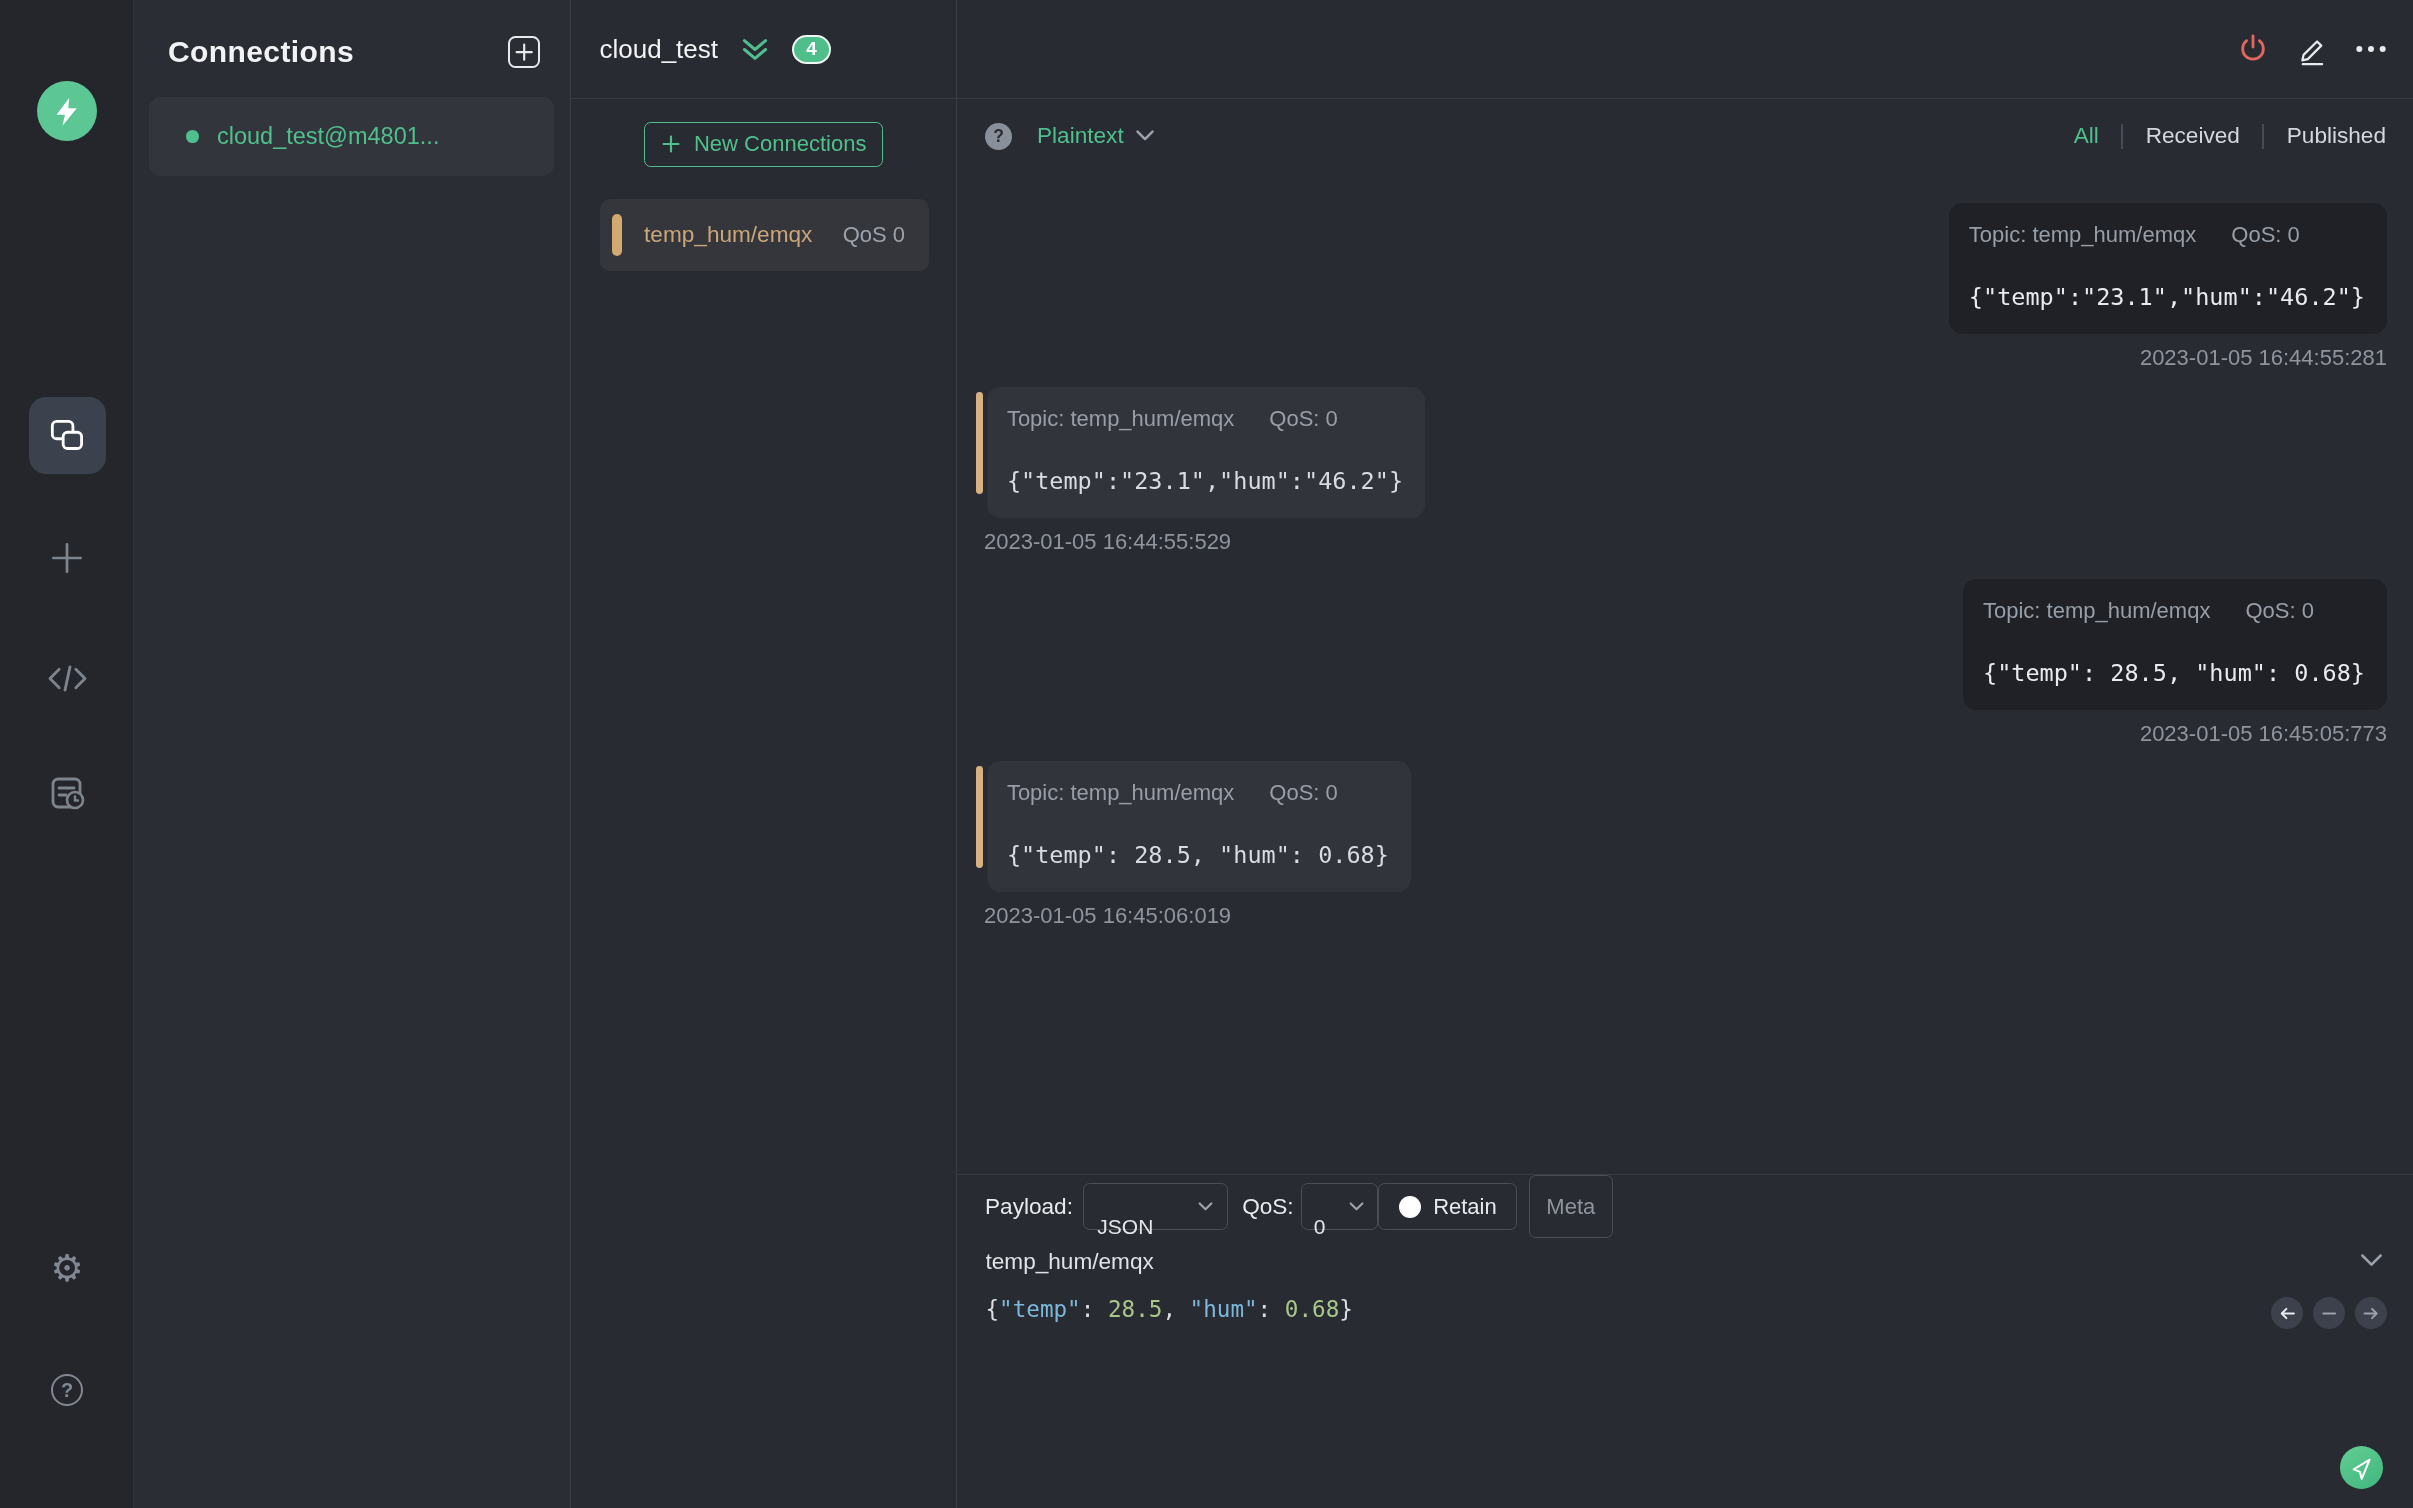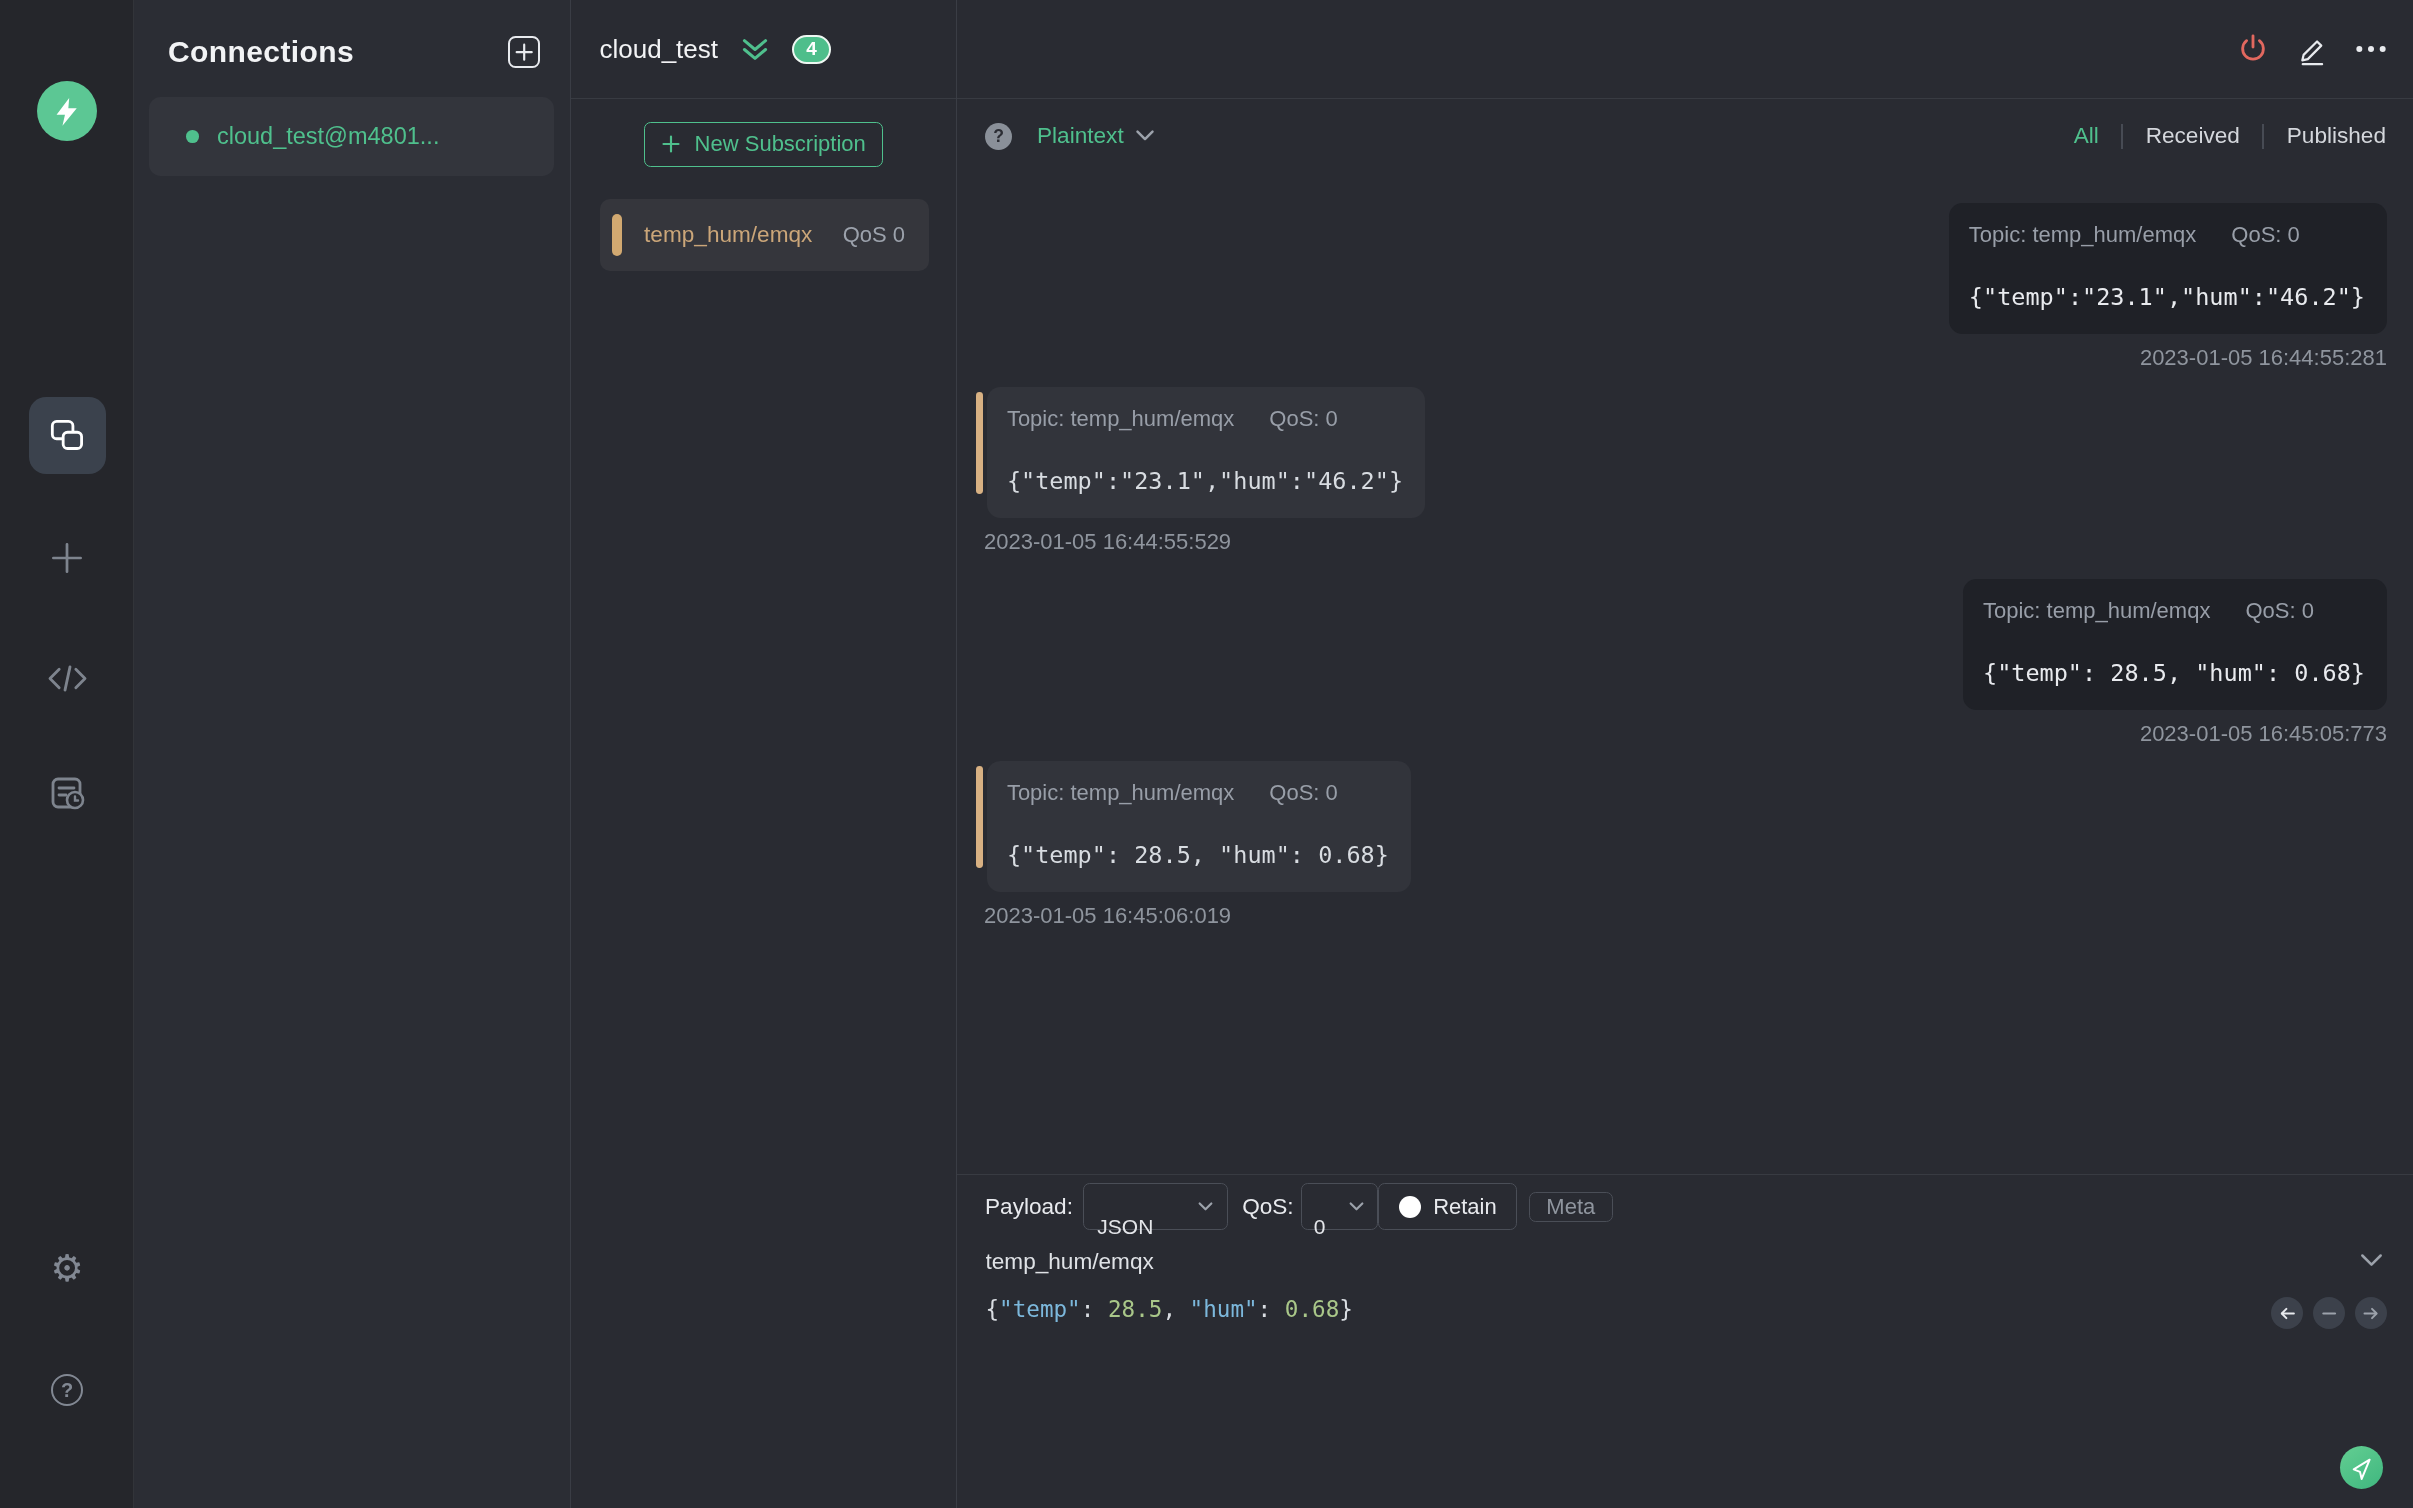--- a/index.html
+++ b/index.html
@@ -74,21 +74,21 @@
   .publish{position:relative;height:334px;border-top:1.7px solid #383b42;flex:none;}
   .pub-toolbar{position:absolute;left:28px;top:8.4px;height:47px;display:flex;align-items:center;}
   .pub-label{font-size:22.6px;color:#e8eaee;}
   .sel-box{height:47px;border:1.7px solid #4a4e57;border-radius:6.7px;display:flex;align-items:center;
     justify-content:space-between;padding:0 13.4px;cursor:pointer;background:transparent;}
   .sel-text{font-size:21px;color:#e4e6ea;margin-top:40px;}
   .retain-box{height:47px;border:1.7px solid #4a4e57;border-radius:6.7px;display:flex;align-items:center;
     justify-content:center;gap:12.6px;cursor:pointer;}
   .retain-dot{width:22px;height:22px;border-radius:50%;background:#ffffff;}
   .retain-label{font-size:22px;color:#e8eaee;}
-  .meta-btn{height:30px;border:1.7px solid #4a4e57;border-radius:6.7px;display:flex;align-items:center;
+  .meta-btn{height:63px;border:1.7px solid #4a4e57;border-radius:6.7px;display:flex;align-items:center;
     justify-content:center;background:transparent;cursor:pointer;}
   .meta-label{font-size:22px;color:#8f959e;}
   .pub-topic{position:absolute;left:28.5px;top:74px;width:1006px;background:transparent;border:none;outline:none;
     color:#dfe2e6;font-size:22.6px;font-family:"Liberation Sans","DejaVu Sans",sans-serif;padding:0;}
   .collapse-btn{position:absolute;right:25px;top:70px;width:34px;height:30px;display:flex;align-items:center;justify-content:center;cursor:pointer;}
   .pub-editor{position:absolute;left:28.5px;top:119px;font-family:"DejaVu Sans Mono",monospace;font-size:22.6px;line-height:30px;cursor:text;}
   .nav-circles{position:absolute;right:26px;top:122px;display:flex;gap:10px;}
   .circle-btn{width:32px;height:32px;border-radius:50%;background:#3c414b;display:flex;align-items:center;justify-content:center;cursor:pointer;}
   .send-btn{position:absolute;right:30px;bottom:19px;width:43px;height:43px;border-radius:50%;
     background:linear-gradient(145deg,#63ce92,#3fb77f);display:flex;align-items:center;justify-content:center;cursor:pointer;}
@@ -168,21 +168,21 @@
         <polyline points="5,5 17,15 29,5" stroke="#4fc08d" stroke-width="3.4" fill="none" stroke-linecap="round" stroke-linejoin="round"></polyline>
         <polyline points="5,15 17,25 29,15" stroke="#4fc08d" stroke-width="3.4" fill="none" stroke-linecap="round" stroke-linejoin="round"></polyline>
       </svg>
       <span class="badge">4</span>
     </div>
     <div style="position:relative;">
       <button class="new-sub">
         <svg width="20" height="20" viewBox="0 0 24 24">
           <path d="M12 3 V21 M3 12 H21" stroke="#4fc08d" stroke-width="2.6" stroke-linecap="round"></path>
         </svg>
-        <span>New Subscription</span>
+        <span>New Connections</span>
       </button>
       <div class="sub-item">
         <span class="sub-bar"></span>
         <span class="sub-topic">temp_hum/emqx</span>
         <span class="sub-qos">QoS 0</span>
       </div>
     </div>
   </section>
 
   <section class="main-panel">

